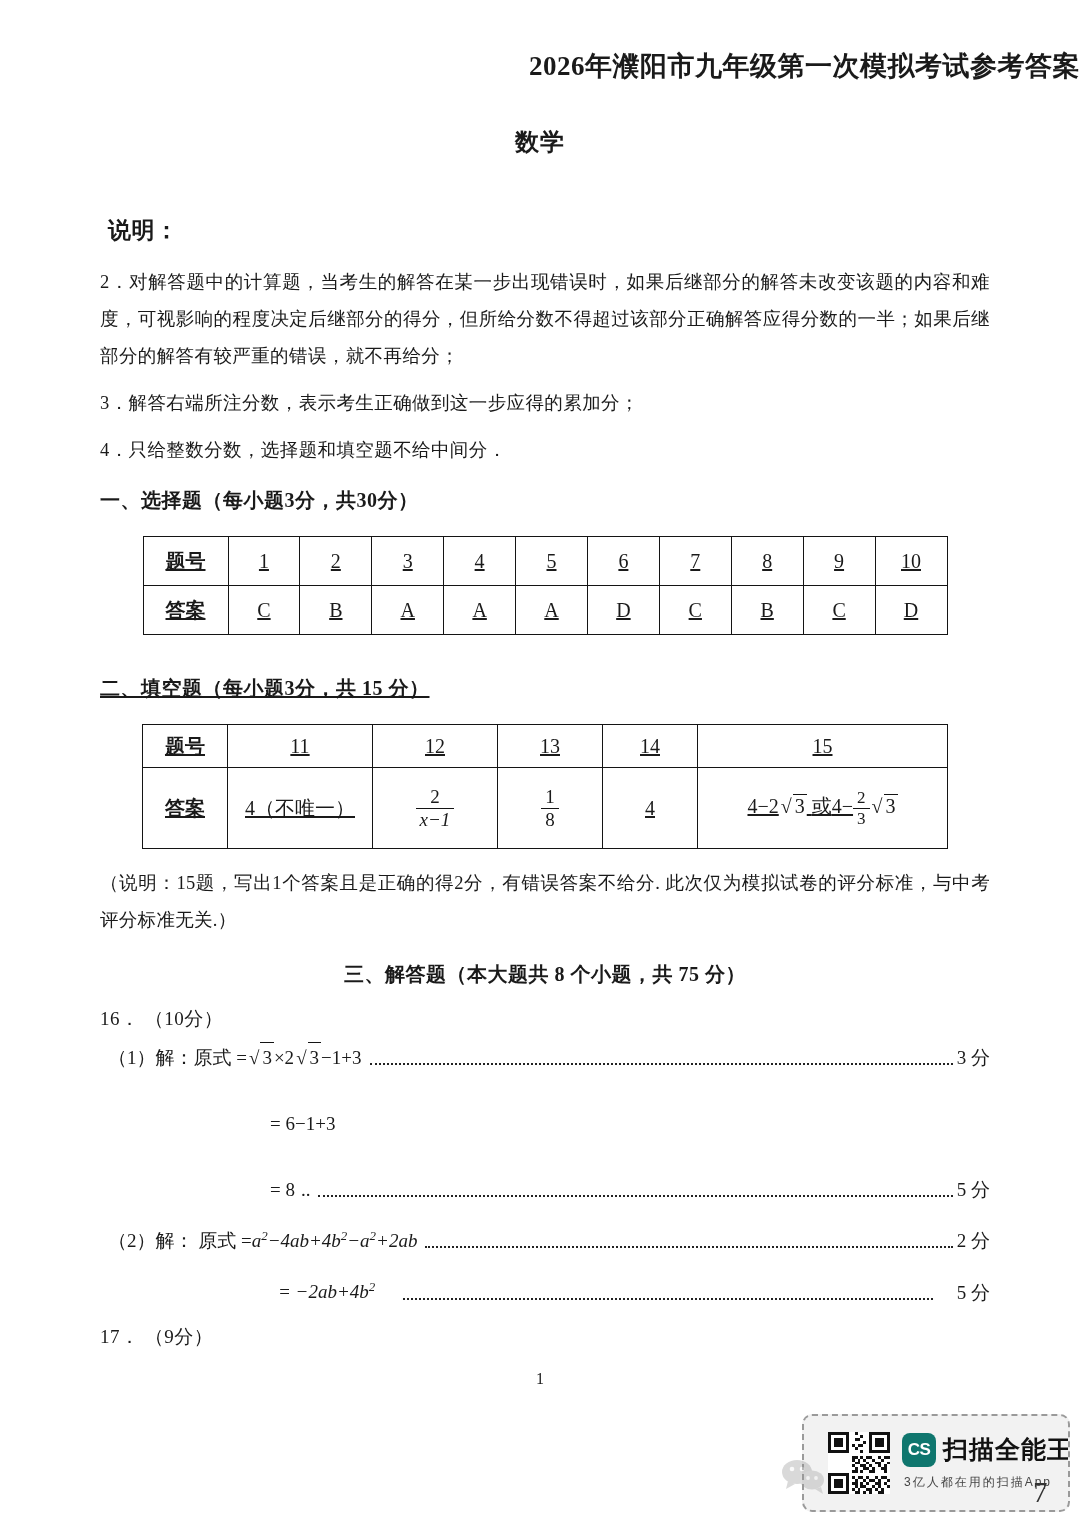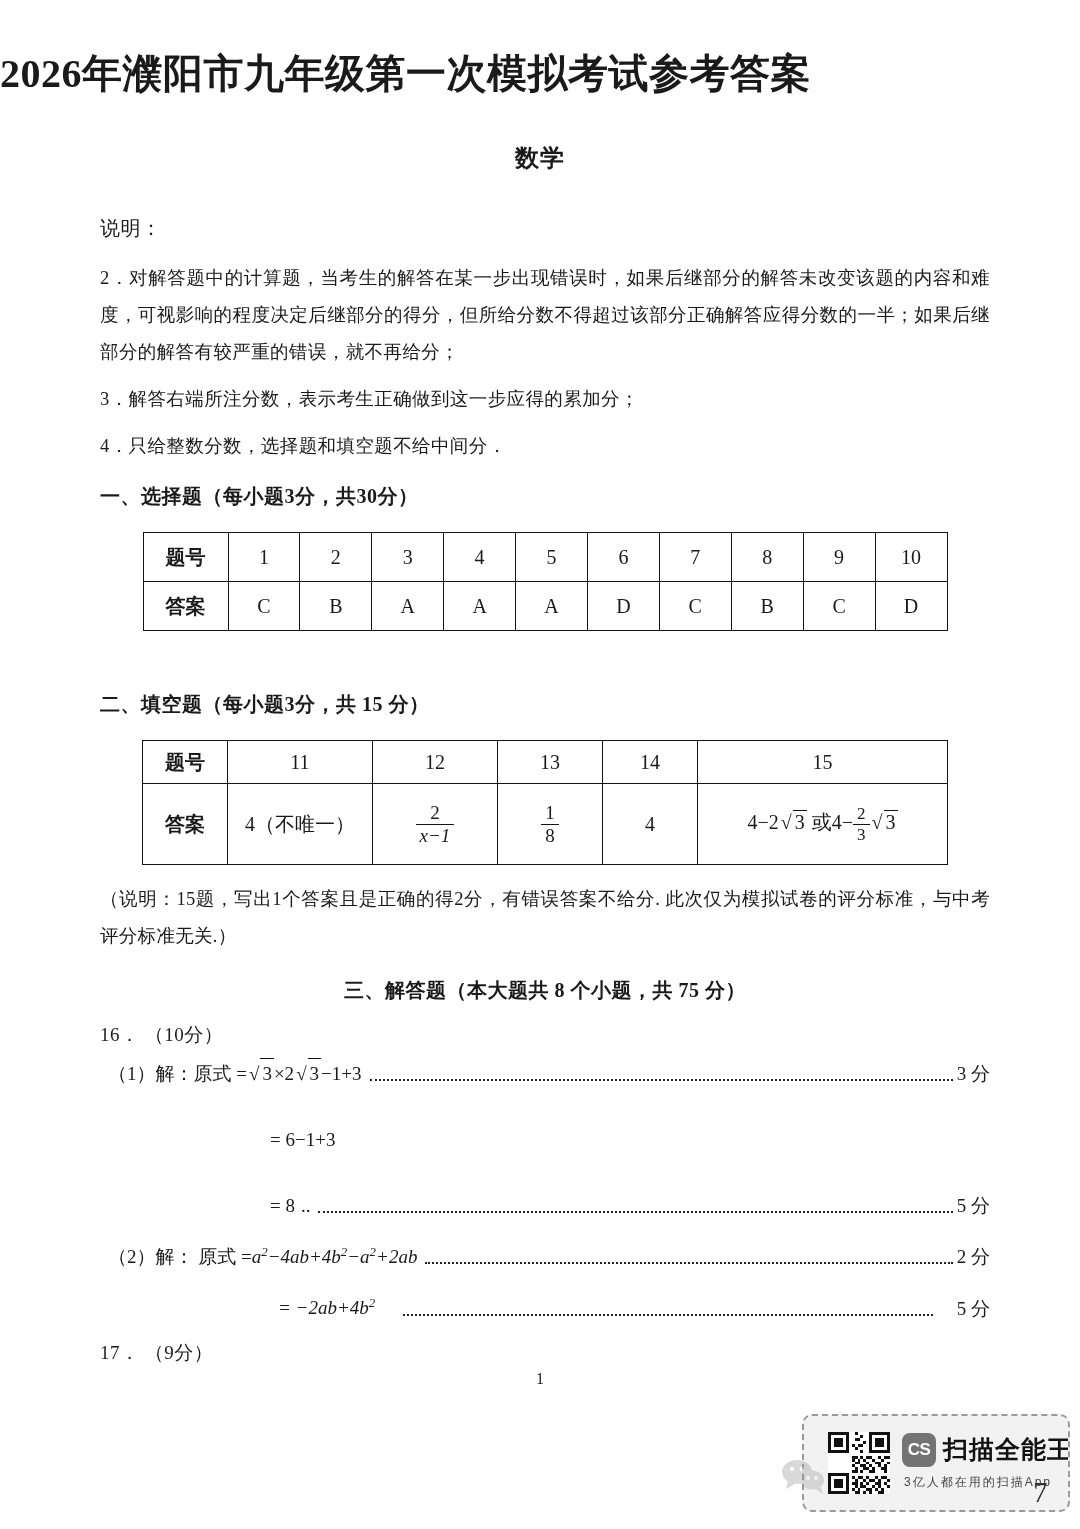--- a/index.html
+++ b/index.html
@@ -17,22 +17,22 @@
   }
   .page {
     position: relative;
     width: 1080px;
     height: 1529px;
     box-sizing: border-box;
   }
 
   
   .doc-title {
-    text-align: left;
-    font-size: 40px;
+    text-align: right;
+    font-size: 27px;
     font-weight: bold;
     letter-spacing: 0.5px;
     margin: 0;
     padding-top: 50px;
     line-height: 1.2;
   }
   .subject-title {
     text-align: center;
     font-size: 24px;
     font-weight: bold;
@@ -42,23 +42,23 @@
   }
 
   
   .content {
     position: absolute;
     left: 100px;
     top: 215px;
     width: 890px;
   }
   .note-head {
-    font-size: 20px;
-    font-weight: normal;
-    margin: 0 0 18px 0;
+    font-size: 23px;
+    font-weight: bold;
+    margin: 0 0 18px 8px;
     letter-spacing: 0.5px;
   }
   .note-item {
     font-size: 18.5px;
     line-height: 37px;
     margin: 0 0 10px 0;
     text-align: justify;
     letter-spacing: 0.4px;
   }
 
@@ -67,20 +67,21 @@
     font-weight: bold;
     margin: 18px 0 0 0;
     letter-spacing: 0.5px;
   }
 
   
   .ans-table {
     border-collapse: collapse;
     margin: 22px auto 16px auto;
     table-layout: fixed;
+    text-decoration: underline;
   }
   .ans-table td {
     border: 1.6px solid #141414;
     text-align: center;
     vertical-align: middle;
     font-size: 20px;
     font-family: "Liberation Serif", "DejaVu Serif", serif;
   }
   .ans-table .rowhead {
     font-weight: bold;
@@ -199,21 +200,21 @@
     background-color: #fff;
   }
   .qr svg { display:block; }
   .cs-badge {
     position: absolute;
     left: 98px;
     top: 17px;
     width: 34px;
     height: 34px;
     border-radius: 8px;
-    background: #737373;
+    background: #0f766e;
     color: #ffffff;
     font-family: "Liberation Sans", sans-serif;
     font-weight: bold;
     font-size: 17px;
     line-height: 34px;
     text-align: center;
     letter-spacing: -0.5px;
   }
   .cs-title {
     position: absolute;
@@ -336,21 +337,21 @@
             <td>D</td>
             <td>C</td>
             <td>B</td>
             <td>C</td>
             <td>D</td>
           </tr>
         </tbody>
       </table>
     </div>
 
-    <p class="section-head" style="margin-top:60px;">二、填空题（每小题3分，共 15 分）</p>
+    <p class="section-head" style="margin-top:40px;text-decoration:underline;">二、填空题（每小题3分，共 15 分）</p>
 
     <div class="table-wrap">
       <table class="ans-table" id="blank-table">
         <colgroup>
           <col style="width:85px">
             <col style="width:145px">
             <col style="width:125px">
           <col style="width:105px">
             <col style="width:95px">
             <col style="width:250px">

